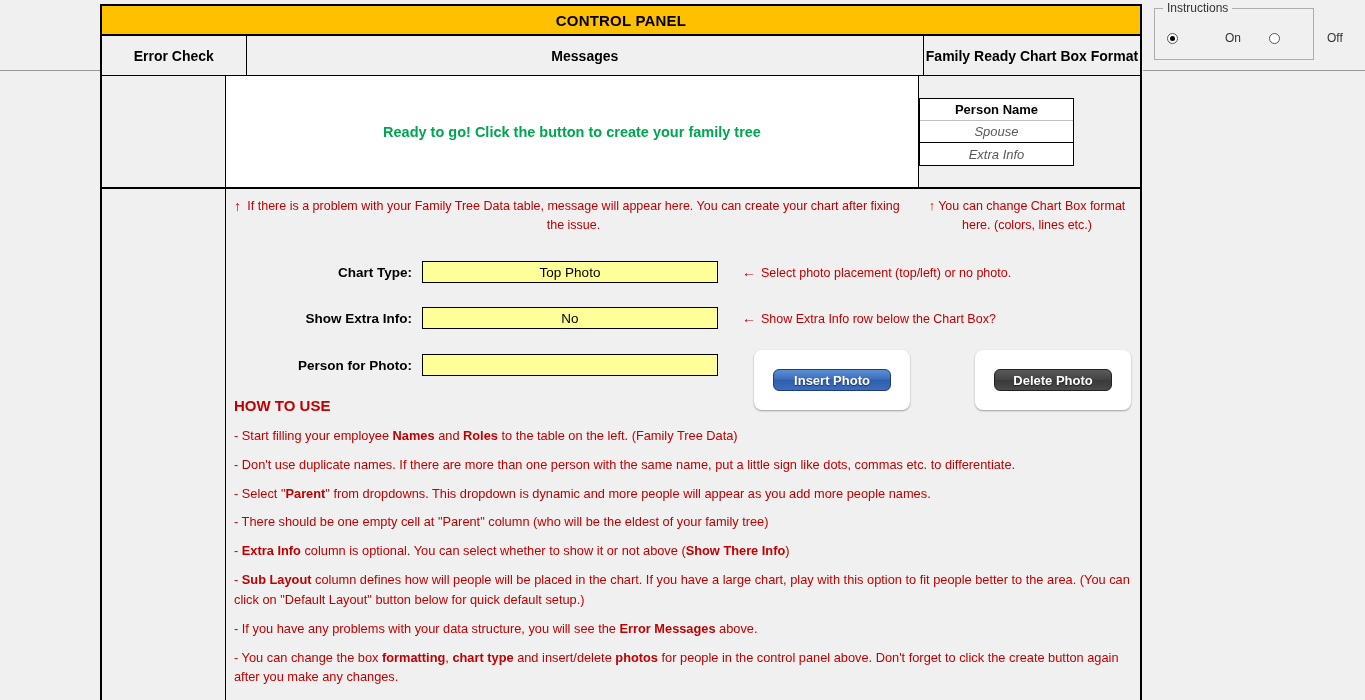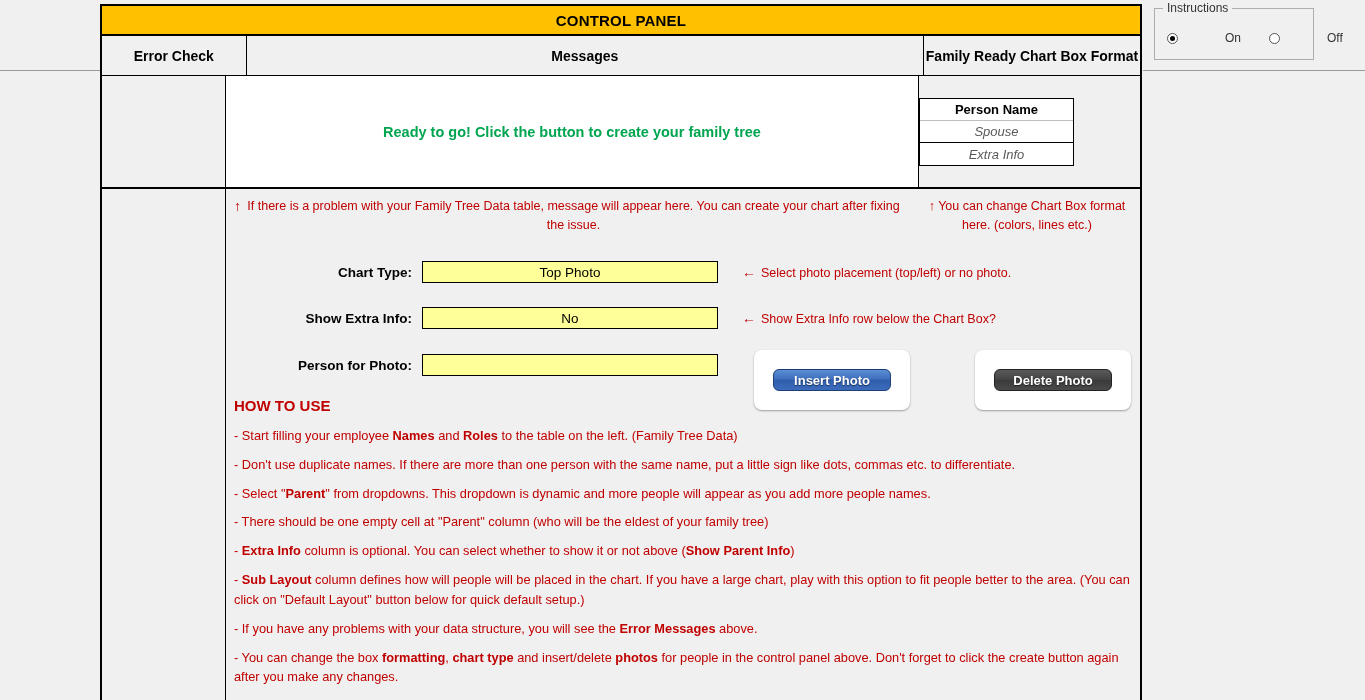--- a/index.html
+++ b/index.html
@@ -390,21 +390,21 @@
           <div class="btn btn-delete">Delete Photo</div>
         </div>
 
         <div class="howto">
           <div class="howto-title">HOW TO USE</div>
           <div id="howto-lines">
               <div class="howto-line"><span>- Start filling your employee </span><b>Names</b><span> and </span><b>Roles</b><span> to the table on the left. (Family Tree Data)</span></div>
               <div class="howto-line"><span>- Don't use duplicate names. If there are more than one person with the same name, put a little sign like dots, commas etc. to differentiate.</span></div>
               <div class="howto-line"><span>- Select "</span><b>Parent</b><span>" from dropdowns. This dropdown is dynamic and more people will appear as you add more people names.</span></div>
               <div class="howto-line"><span>- There should be one empty cell at "Parent" column (who will be the eldest of your family tree)</span></div>
-              <div class="howto-line"><span>- </span><b>Extra Info</b><span> column is optional. You can select whether to show it or not above (</span><b>Show Parent Info</b><span>)</span></div>
+              <div class="howto-line"><span>- </span><b>Extra Info</b><span> column is optional. You can select whether to show it or not above (</span><b>Show There Info</b><span>)</span></div>
               <div class="howto-line"><span>- </span><b>Sub Layout</b><span> column defines how will people will be placed in the chart. If you have a large chart, play with this option to fit people better to the area. (You can click on "Default Layout" button below for quick default setup.)</span></div>
               <div class="howto-line"><span>- If you have any problems with your data structure, you will see the </span><b>Error Messages</b><span> above.</span></div>
               <div class="howto-line"><span>- You can change the box </span><b>formatting</b><span>, </span><b>chart type</b><span> and insert/delete </span><b>photos</b><span> for people in the control panel above. Don't forget to click the create button again after you make any changes.</span></div>
               <div class="howto-line"><span>- You can clear all info with button below. ↓</span></div>
             </div>
         </div>
 
       </div>
     </div>
 

